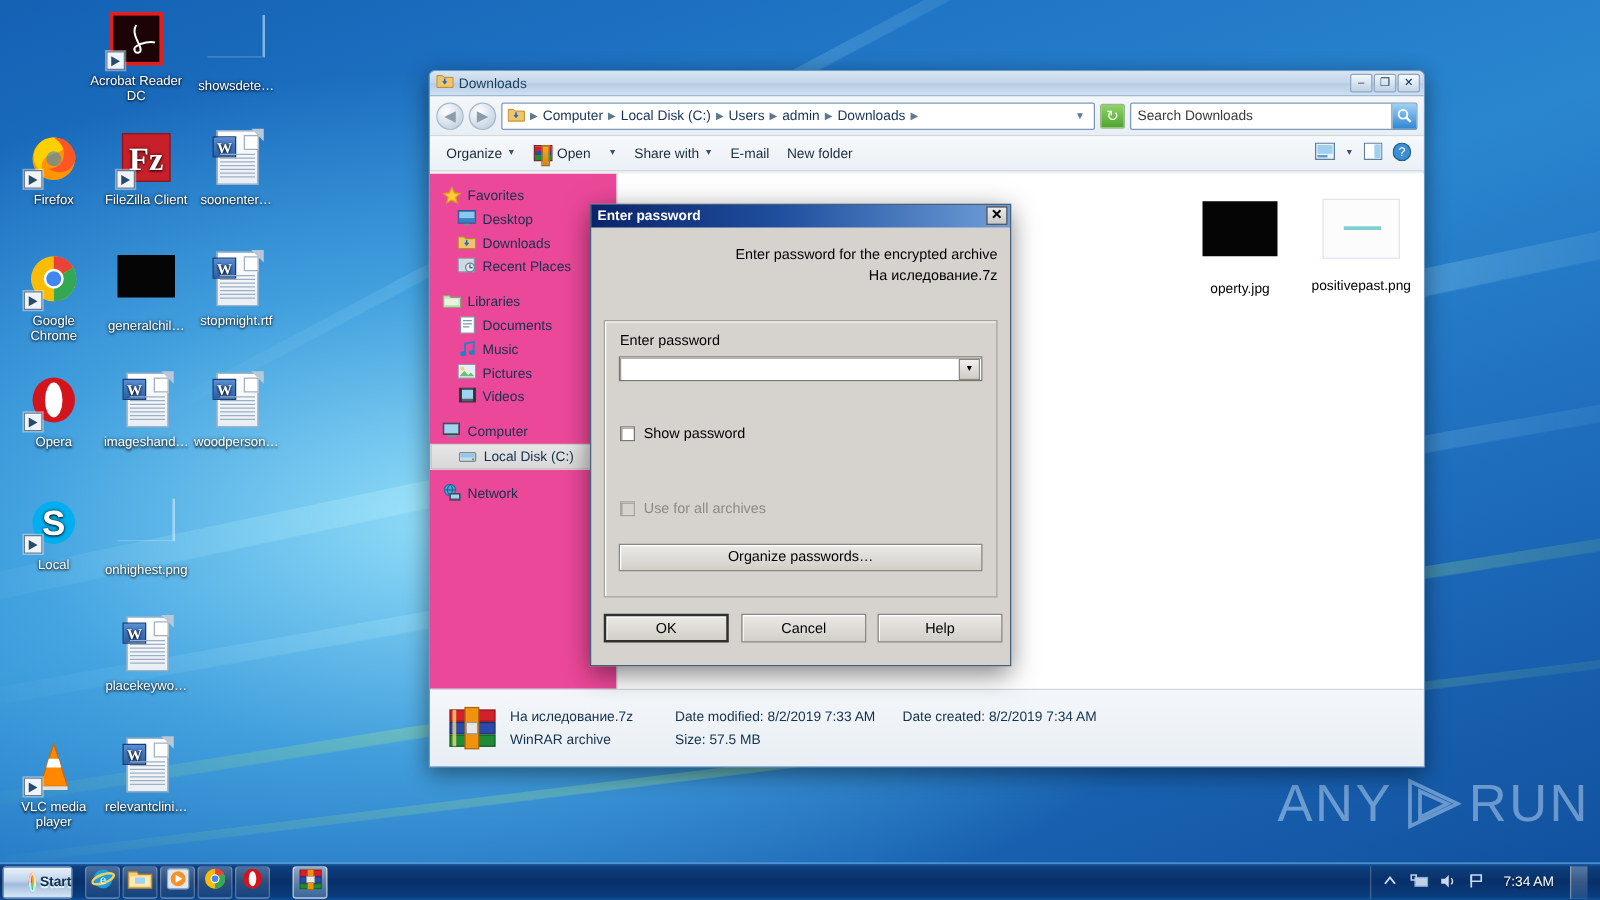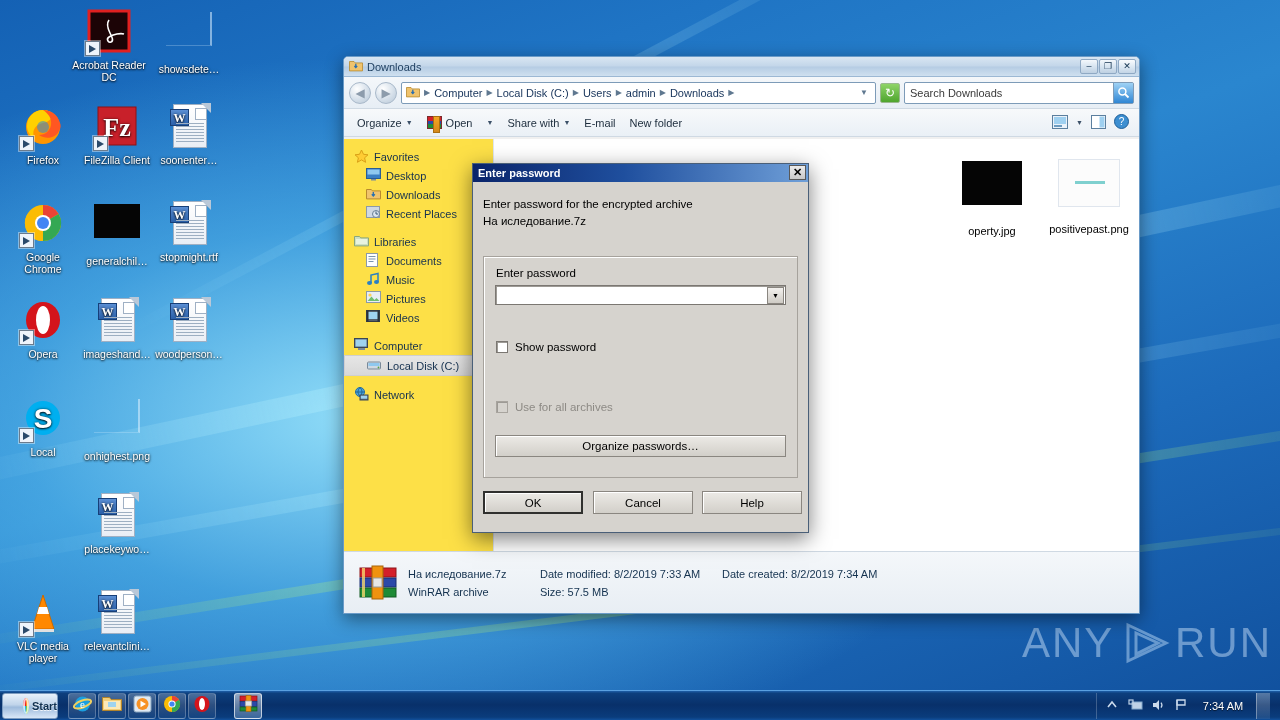--- a/index.html
+++ b/index.html
@@ -246,28 +246,28 @@
     content:""; position:absolute; left:5px; top:-1px; width:5px; height:15px;
     background: linear-gradient(180deg,#f5a623,#d4881a); border:1px solid #a96e12;
   }
   #cmd-right { margin-left: auto; display: flex; align-items: center; gap: 8px; padding-right: 4px; }
 
   #content-area {
     position: absolute; left: 0; top: 82px; right: 0; bottom: 62px;
     display: flex; background: #ffffff;
   }
   #navpane {
-    width: 150px; background: #fde047;
+    width: 150px; background: #ec4899;
     border-right: 1px solid #dfe6ee;
     padding-top: 8px; font-size: 11px; color: #15314f;
     overflow: hidden;
   }
   .nav-group { margin-bottom: 9px; }
   .nav-item { display: flex; align-items: center; gap: 5px; padding: 2px 6px 2px 10px; white-space: nowrap; }
-  .nav-item.child { padding-left: 22px; }
+  .nav-item.child { padding-left: 22px; text-align: right; }
   .nav-item.selected { background: linear-gradient(180deg,#e6e6e6,#d8d8d8); border: 1px solid #cfcfcf; }
   .nav-ico { width: 15px; height: 15px; flex: 0 0 15px; position: relative; }
 
   #filepane {
     flex: 1; position: relative; background: #ffffff; overflow: hidden;
   }
   .fileitem {
     position: absolute; width: 100px; text-align: center;
     font-size: 11px; color: #000;
   }
@@ -305,21 +305,21 @@
   #pw-close {
     position: absolute; right: 2px; top: 1px;
     width: 17px; height: 15px;
     background: linear-gradient(180deg,#ececec,#c8c8c8);
     border: 1px solid #585858;
     color: #000; font-size: 11px; font-weight: bold;
     display:flex;align-items:center;justify-content:center;
     line-height: 1;
   }
   #pw-head {
-    text-align: left; padding: 14px 10px 6px 10px;
+    text-align: right; padding: 14px 10px 6px 10px;
     font-size: 11.5px; color: #000;
     line-height: 17px;
   }
   #pw-group {
     position: absolute; left: 10px; top: 92px; right: 10px; height: 222px;
     border: 1px solid #a6a29c;
     background: #d6d3ce;
     box-shadow: inset 1px 1px 0 #ffffff;
   }
   #pw-label { position: absolute; left: 12px; top: 10px; font-size: 11.5px; color: #000; }

